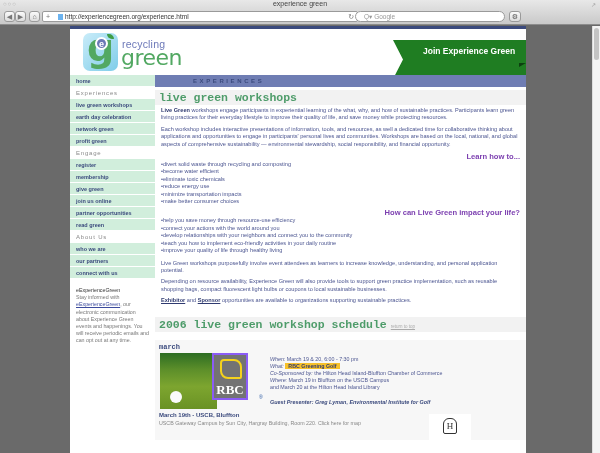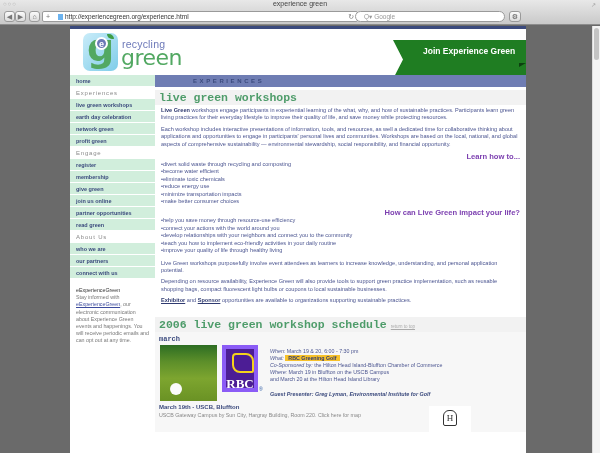--- a/index.html
+++ b/index.html
@@ -70,26 +70,26 @@
   .content { padding: 2px 6px 0 6px; font-size: 5.6px; line-height: 7.4px; color: #4b5590; }
   .content p { margin-bottom: 4px; }
   .content b.brand { color: #2f3a70; }
   .sub-h { font-size: 7.6px; font-weight: bold; color: #7c3fb0; margin-top: 3px; line-height: 9px; text-align: right; }
   .content ul { list-style: none; }
   .content li::before { content: "\2022 "; }
   .content a { color: #2f3a70; font-weight: bold; text-decoration: underline; }
   .sched-title { margin-top: 12px; background: #f2f2f2; height: 15px; padding-left: 4px;
     font-family: "Liberation Mono", monospace; font-weight: bold; font-size: 11.5px; color: #4e9c6a; line-height: 15px; }
   .return-top { font-family: "Liberation Sans", sans-serif; font-size: 4.5px; color: #aaa; text-decoration: underline; font-weight: normal; margin-left: 4px; }
-  .sched-body { background: #f7f7f7; margin-top: 0; height: 100px; position: relative; }
+  .sched-body { background: #f7f7f7; margin-top: 8px; height: 100px; position: relative; }
   .month { position: absolute; left: 4px; top: 3px; font-family: "Liberation Mono", monospace; font-weight: bold; font-size: 7px; color: #3b4a7d; }
   .golf-img { position: absolute; left: 5px; top: 13px; width: 57px; height: 56px;
     background: linear-gradient(#2d6d23 0%, #5d8f2a 30%, #7da52f 60%, #6a9224 100%); }
   .golf-ball { position: absolute; left: 10px; top: 38px; width: 12px; height: 12px; border-radius: 50%; background: #fafafa; }
-  .rbc-logo { position: absolute; left: 67px; top: 13px; width: 36px; height: 47px; background: #4c1d95; border: 4px solid #8b5cf6; }
+  .rbc-logo { position: absolute; left: 57px; top: 13px; width: 36px; height: 47px; background: #737373; border: 2px solid #8b5cf6; }
   .rbc-lion { position: absolute; left: 6px; top: 4px; width: 22px; height: 20px; border: 2px solid #f5d21c; border-radius: 4px 8px 2px 8px; }
   .rbc-text { position: absolute; left: 0; right: 0; top: 27px; text-align: center; color: #fff; font-family: "Liberation Serif", serif; font-size: 13px; font-weight: bold; }
   .reg { position: absolute; left: 104px; top: 54px; font-size: 5px; color: #1d4f9e; }
   .event { position: absolute; left: 115px; top: 16px; font-size: 5.3px; line-height: 7.1px; color: #4b5590; width: 250px; }
   .event i { font-style: italic; }
   .event .hl { background: #f7c12a; color: #2f3a70; font-weight: bold; padding: 0 3px; font-style: normal; }
   .presenter { position: absolute; left: 115px; top: 59px; font-size: 5.4px; font-weight: bold; font-style: italic; color: #3b4a7d; }
   .loc-title { position: absolute; left: 4px; top: 72px; font-size: 6px; font-weight: bold; color: #3b4a7d; }
   .loc-text { position: absolute; left: 4px; top: 80px; font-size: 5.3px; color: #888; white-space: nowrap; }
   .hh-logo { position: absolute; left: 274px; top: 74px; width: 42px; height: 30px; background: #fff; }

